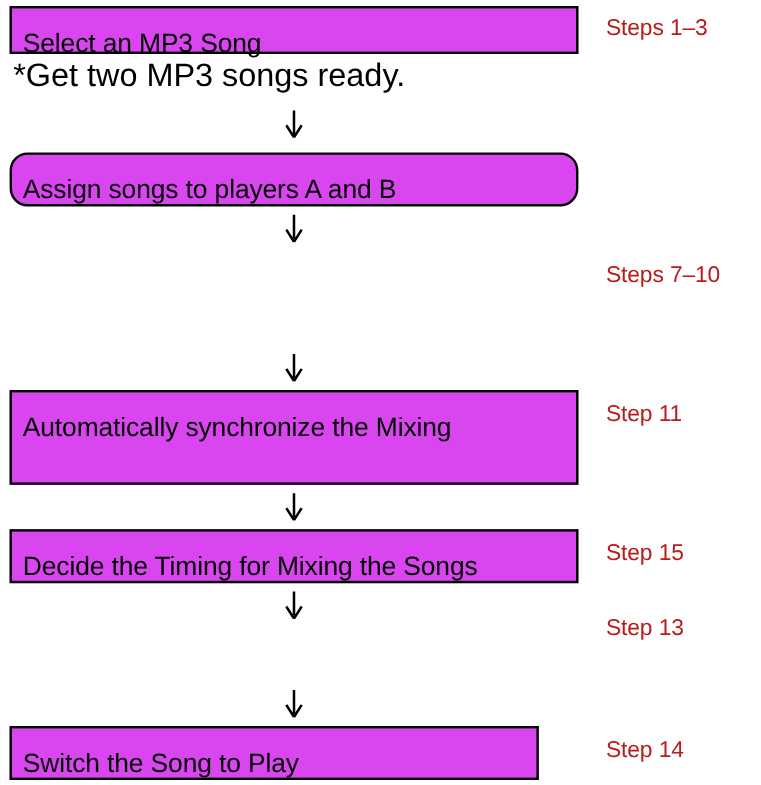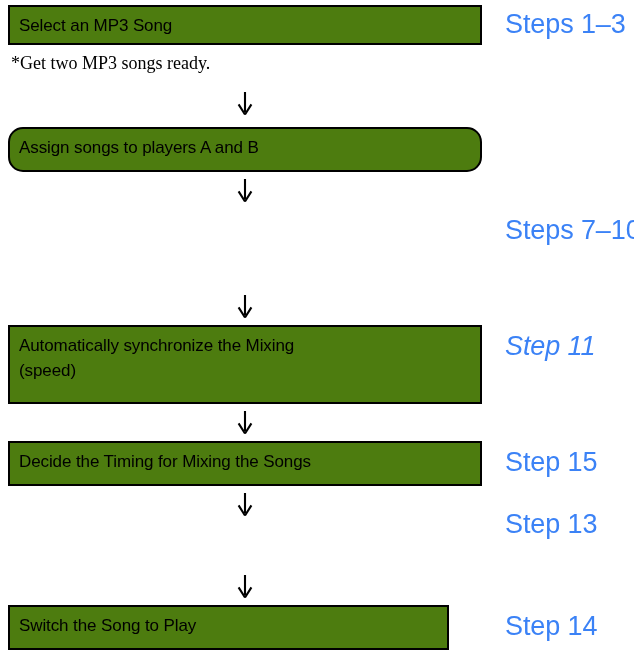--- a/index.html
+++ b/index.html
@@ -20,61 +20,61 @@
     left: 8px;
     top: 0;
     width: 474px;
     height: 654px;
   }
   .step-box {
     position: absolute;
     left: 0;
     width: 474px;
     box-sizing: border-box;
-    background: #4d7c0f;
+    background: #d946ef;
     border: 2px solid #000000;
     color: #000000;
     font-family: "Liberation Sans", sans-serif;
-    font-size: 17px;
+    font-size: 22px;
     line-height: 25px;
     letter-spacing: -0.1px;
-    padding: 6px 0 0 9px;
+    padding: 16px 0 0 9px;
   }
   .step-box .line {
     display: block;
     white-space: nowrap;
   }
   .note {
     position: absolute;
     left: 11px;
     top: 51px;
-    font-family: Liberation Serif, serif;
-    font-size: 18px;
+    font-family: Liberation Sans, sans-serif;
+    font-size: 27px;
     line-height: 24px;
     color: #000000;
     white-space: nowrap;
   }
   .arrow {
     position: absolute;
     width: 26px;
     height: 26px;
     color: #000000;
   }
   .arrow svg {
     display: block;
     width: 26px;
     height: 26px;
   }
   .steps-label {
     position: absolute;
     left: 505px;
     font-family: "Liberation Sans", sans-serif;
-    font-size: 27px;
+    font-size: 19px;
     line-height: 24px;
-    color: #3b82f6;
+    color: #b91c1c;
     white-space: nowrap;
     letter-spacing: -0.1px;
   }
 </style>
 </head>
 <body>
 
 <div id="page">
 
   <div class="flow-col">
@@ -83,21 +83,20 @@
       <span class="line">Select an MP3 Song</span>
     </div>
 
     <div class="step-box" id="box-1" style="top: 127px; height: 45px; width: 474px; border-radius: 15px;">
       <span class="line">Assign songs to players A and B</span>
     </div>
 
 
     <div class="step-box" id="box-3" style="top: 325px; height: 79px; width: 474px;">
       <span class="line">Automatically synchronize the Mixing</span>
-      <span class="line">(speed)</span>
     </div>
 
     <div class="step-box" id="box-4" style="top: 441px; height: 45px; width: 474px;">
       <span class="line">Decide the Timing for Mixing the Songs</span>
     </div>
 
 
     <div class="step-box" id="box-6" style="top: 605px; height: 45px; width: 441px;">
       <span class="line">Switch the Song to Play</span>
     </div>
@@ -132,18 +131,18 @@
       </svg>
   </div>
   <div class="arrow" id="arrow-5" style="left: 232px; top: 574px;">
     <svg viewBox="0 0 26 26" aria-hidden="true">
         <path d="M13 1 L13 21 M13 23.5 L6.6 13.4 M13 23.5 L19.4 13.4" stroke="#000" stroke-width="2.1" fill="none" stroke-linecap="butt"></path>
       </svg>
   </div>
 
   <div class="steps-label" id="lbl-0" style="top: 12px;">Steps 1–3</div>
   <div class="steps-label" id="lbl-2" style="top: 218px;">Steps 7–10</div>
-  <div class="steps-label" id="lbl-3" style="top: 334px; font-style: italic;">Step 11</div>
+  <div class="steps-label" id="lbl-3" style="top: 334px;">Step 11</div>
   <div class="steps-label" id="lbl-4" style="top: 450px;">Step 15</div>
   <div class="steps-label" id="lbl-5" style="top: 512px;">Step 13</div>
   <div class="steps-label" id="lbl-6" style="top: 614px;">Step 14</div>
 
 </div>
 
 </body></html>

